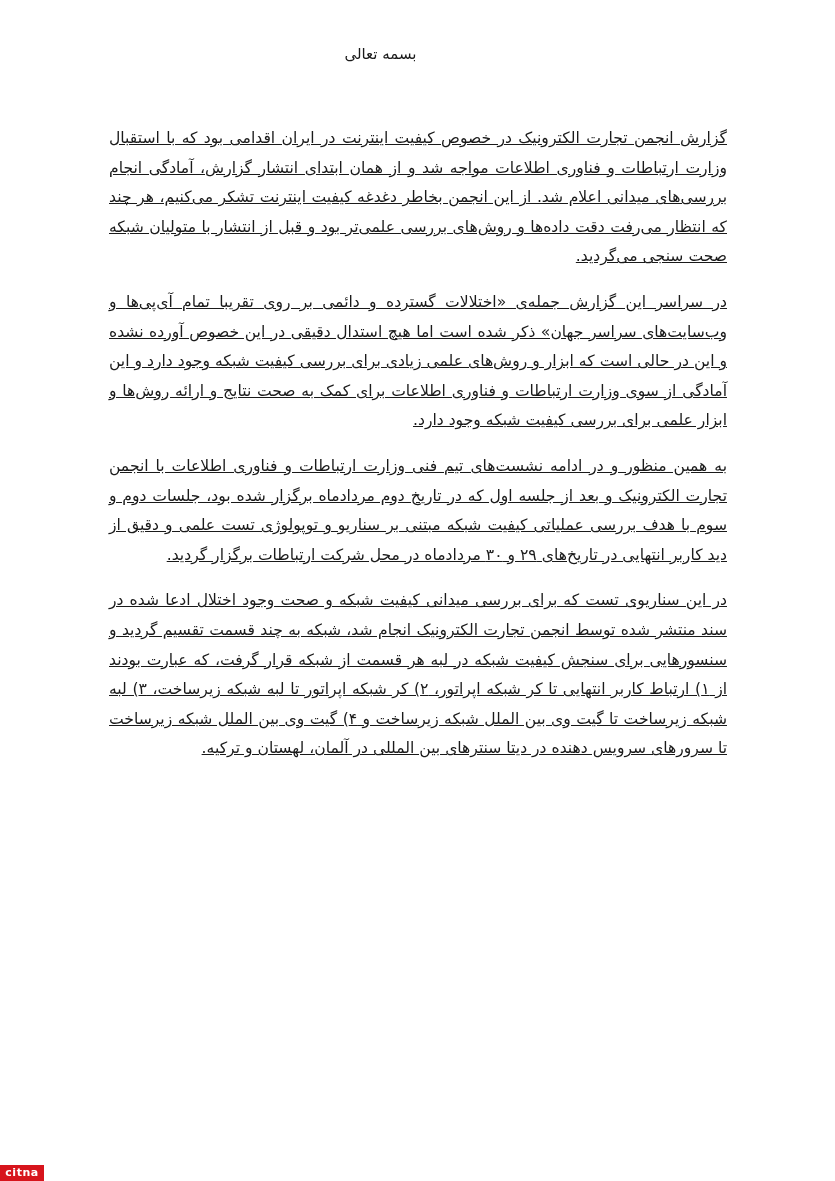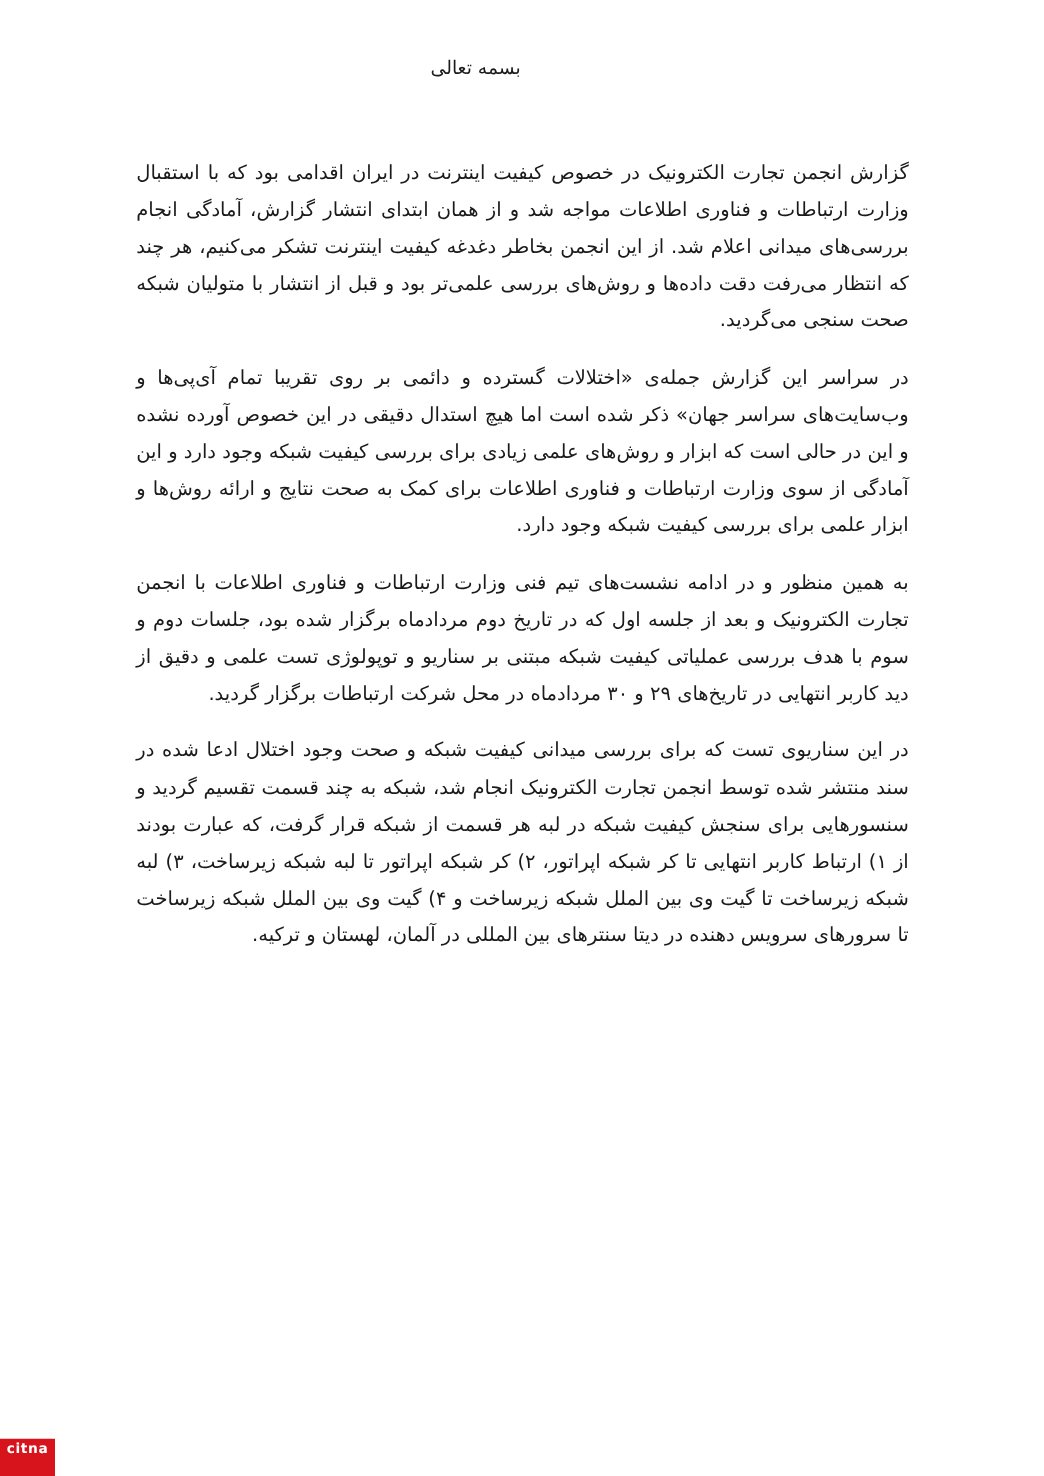--- a/index.html
+++ b/index.html
@@ -34,30 +34,31 @@
     .body-text {
       position: absolute;
       top: 124px;
       left: 109px;
       width: 618px;
       direction: rtl;
       text-align: justify;
       text-align-last: right;
       font-size: 15.6px;
       line-height: 29.6px;
+      text-decoration: underline;
     }
     .body-text p {
       margin: 0 0 16px 0;
     }
     .logo {
       position: absolute;
       left: 0;
       bottom: 0;
       width: 44px;
-      height: 30px;
+      height: 16px;
       background: #d7141c;
       color: #ffffff;
       font-family: "DejaVu Sans", sans-serif;
       font-weight: bold;
       font-size: 11px;
       line-height: 16px;
       text-align: center;
       letter-spacing: 0.5px;
     }
   </style>

